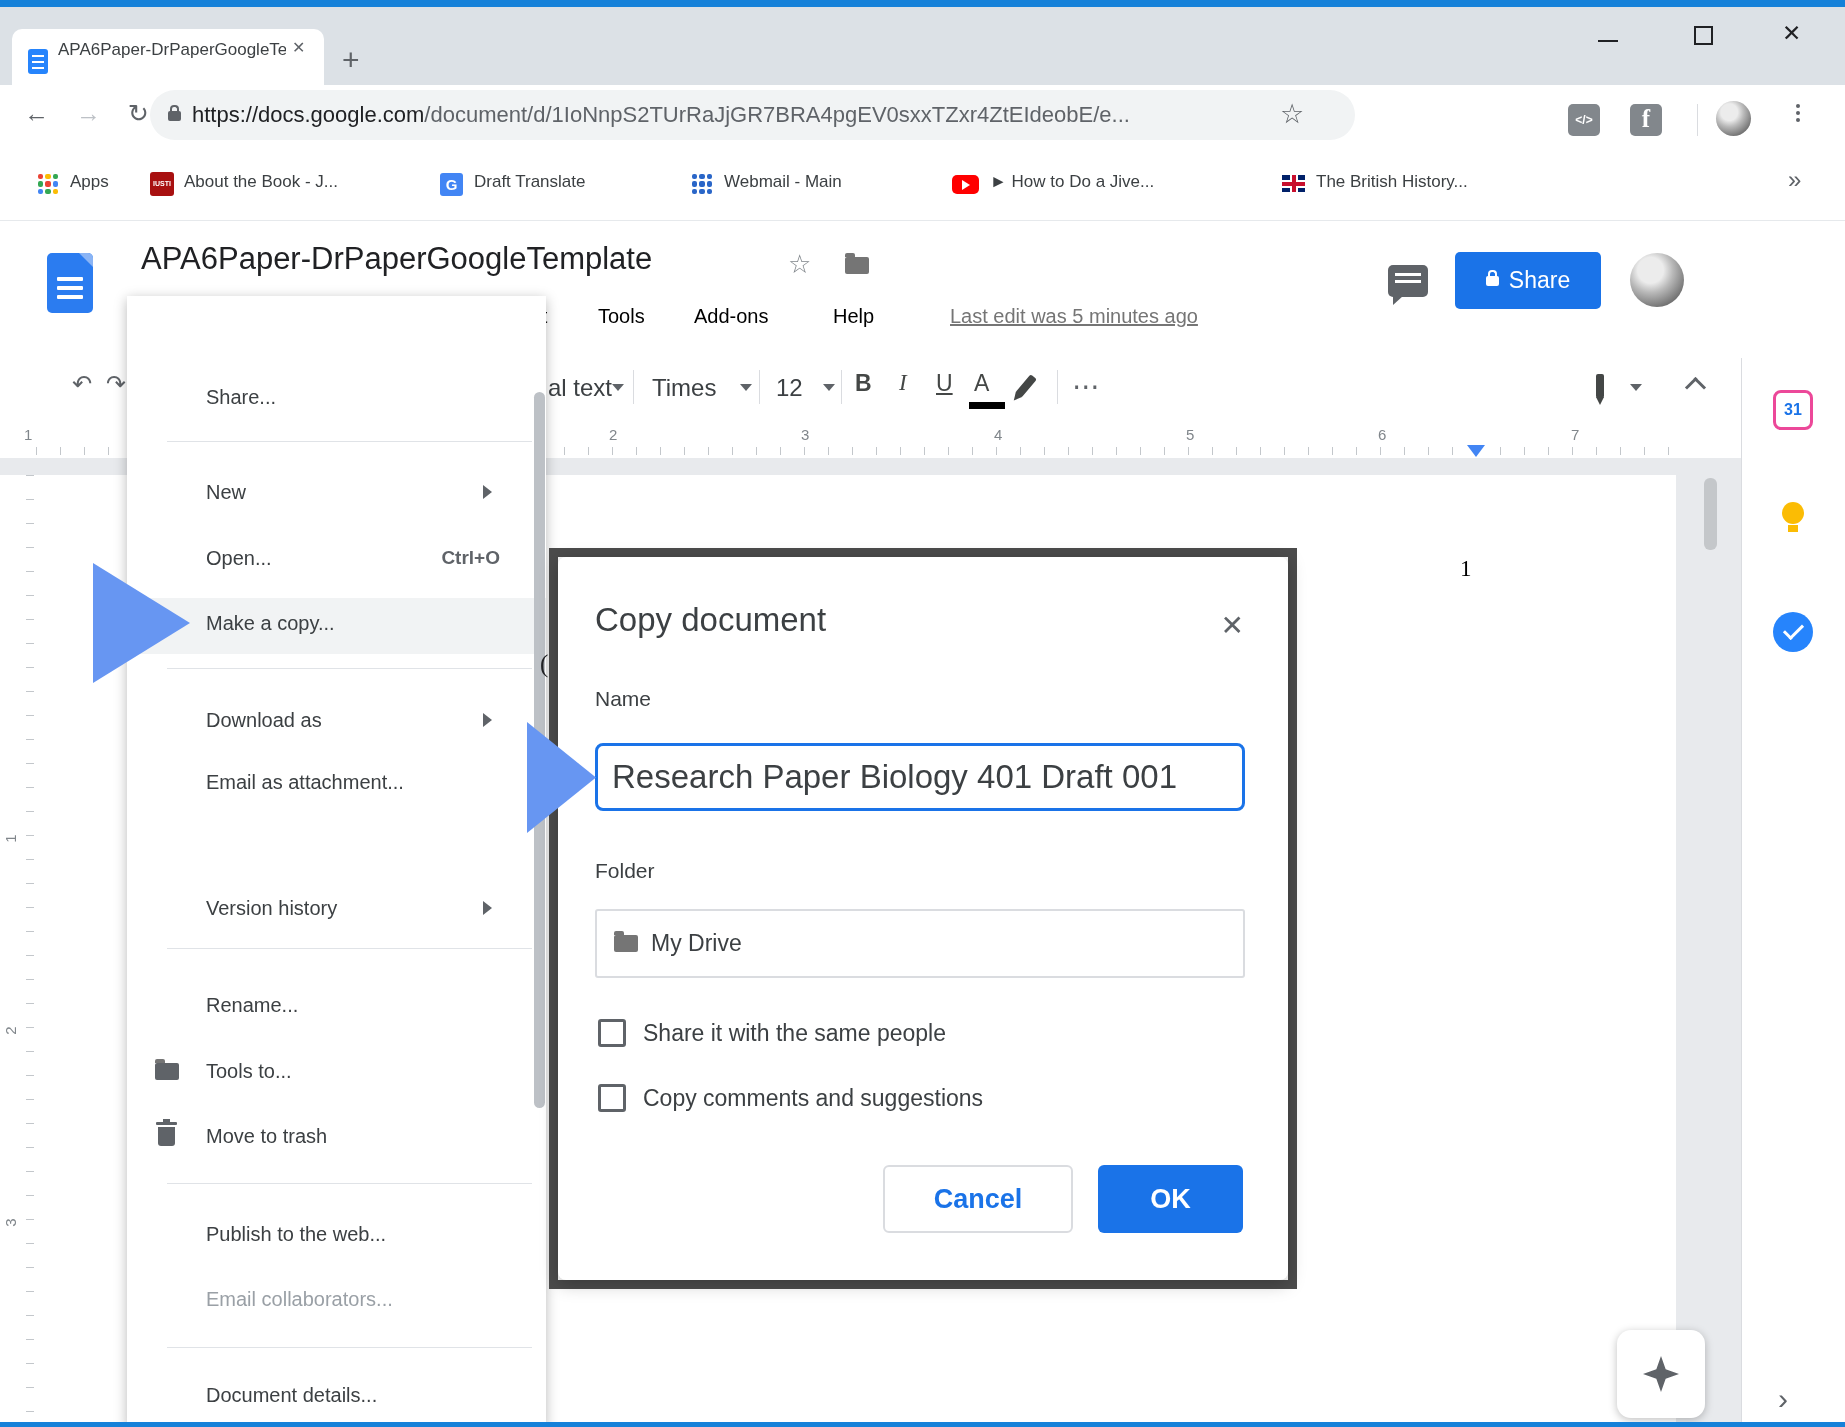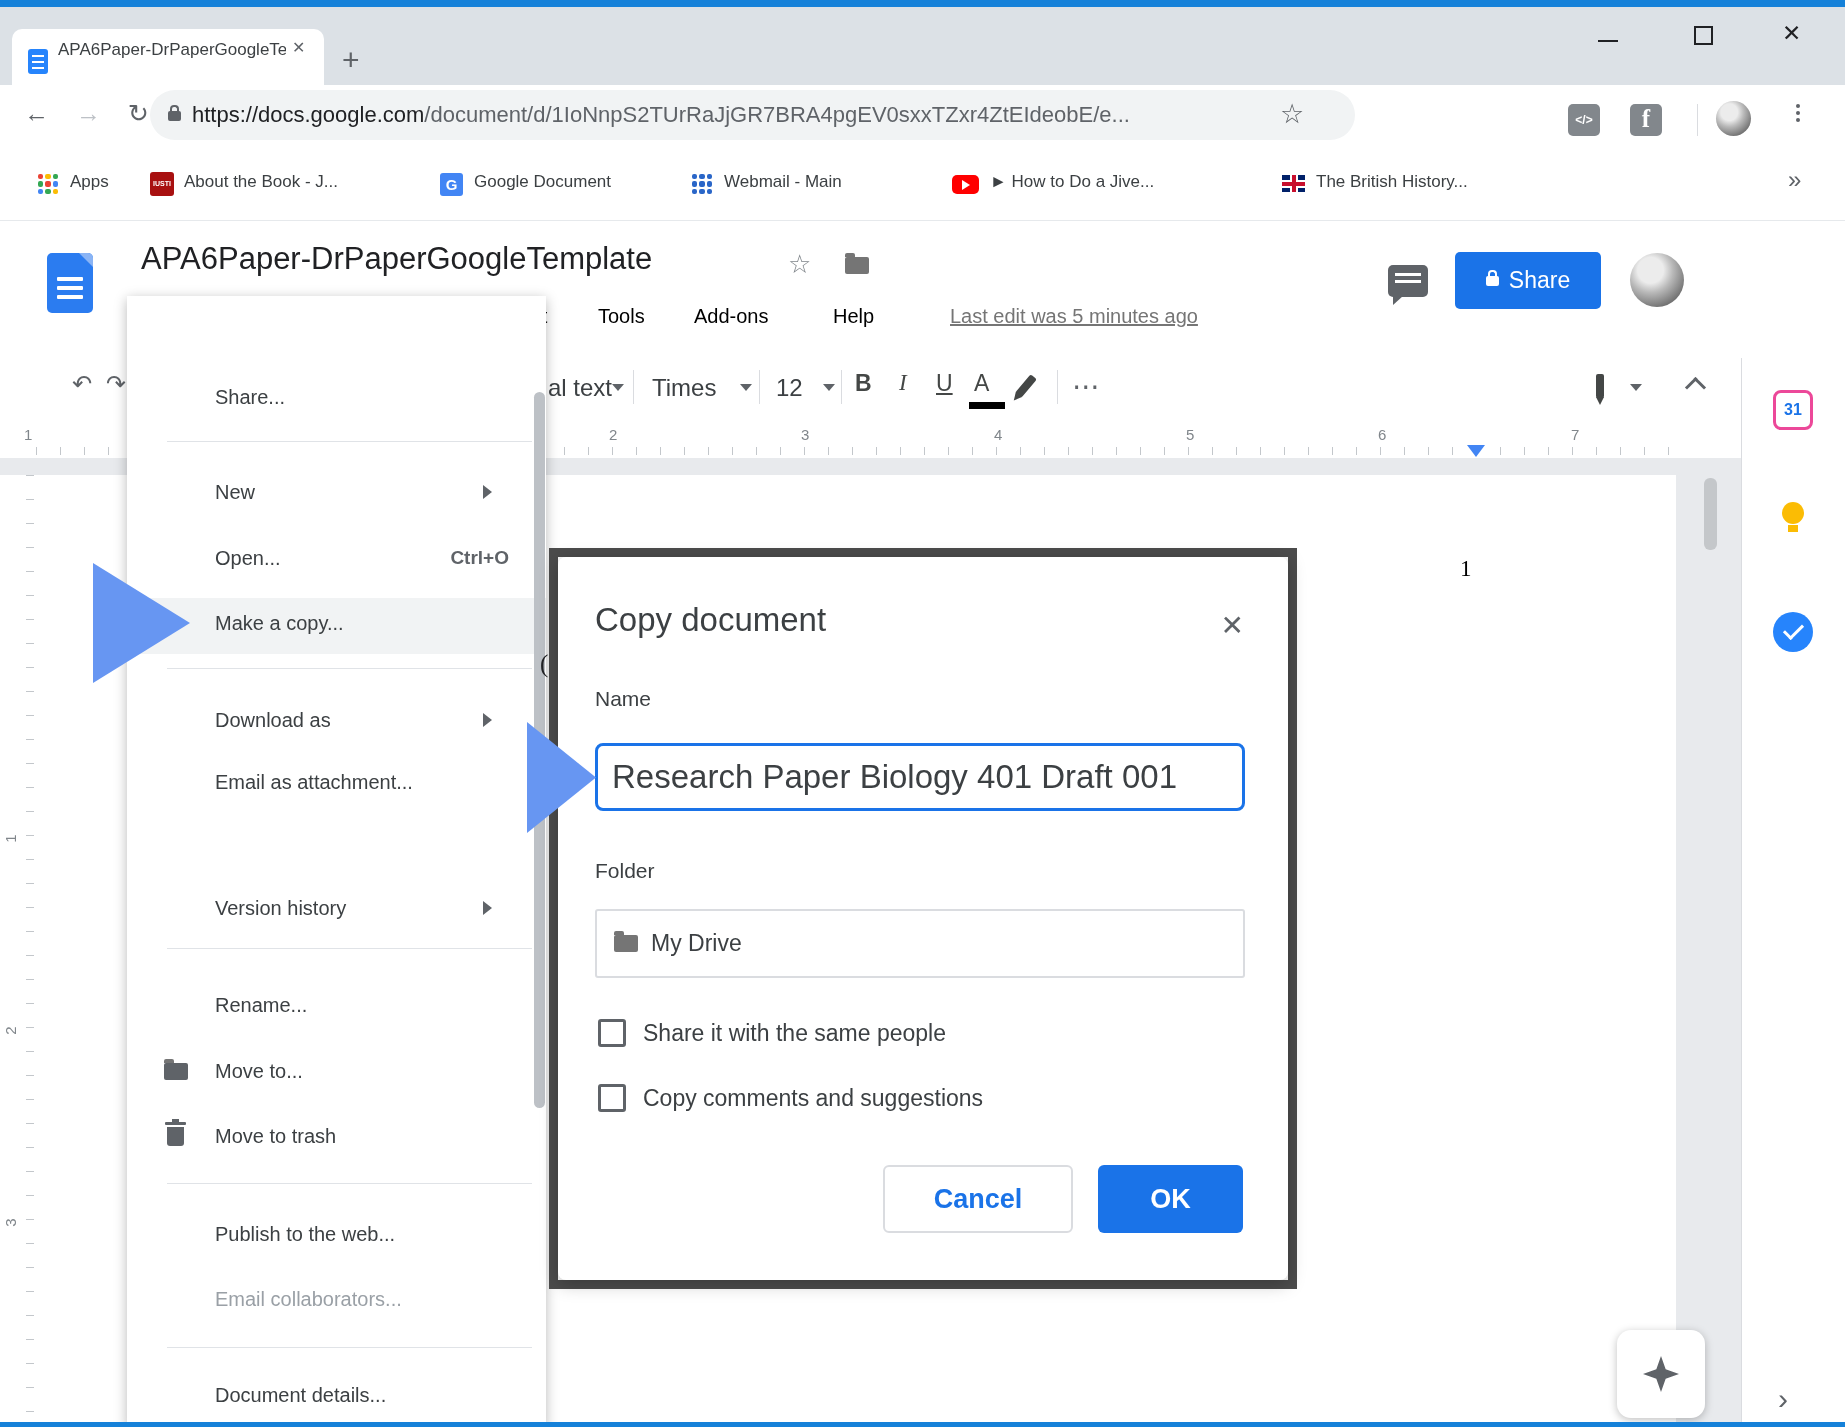--- a/index.html
+++ b/index.html
@@ -95,21 +95,21 @@
   .keep-ic{left:31px;top:140px;width:40px;height:40px;}
   .keep-ic .bulb{position:absolute;left:9px;top:4px;width:22px;height:22px;border-radius:50%;background:#fbbc04;}
   .keep-ic .base{position:absolute;left:15px;top:27px;width:10px;height:7px;background:#fbbc04;}
   .tasks-ic{left:31px;top:254px;width:40px;height:40px;border-radius:50%;background:#2684fc;}
   .tasks-ic i{position:absolute;left:11px;top:12px;width:16px;height:8px;border-left:3px solid #fff;
       border-bottom:3px solid #fff;transform:rotate(-45deg);}
   .panel-collapse{left:36px;top:1024px;font-size:30px;color:#5f6368;}
   
   .file-menu{left:127px;top:296px;width:419px;height:1131px;background:#fff;z-index:40;
       box-shadow:0 3px 12px rgba(0,0,0,.28);}
-  .fm-row{position:absolute;left:9px;width:100%;height:30px;display:flex;align-items:center;font-size:20px;color:#3c4043;}
+  .fm-row{position:absolute;left:0;width:100%;height:30px;display:flex;align-items:center;font-size:20px;color:#3c4043;}
   .fm-row span.lbl{margin-left:79px;}
   .fm-hl{position:absolute;left:0;top:302px;width:100%;height:56px;background:#f1f3f4;}
   .fm-div{position:absolute;left:40px;right:14px;height:1px;background:#e0e3e7;}
   .fm-sub{position:absolute;left:356px;width:0;height:0;border-top:7px solid transparent;
       border-bottom:7px solid transparent;border-left:9px solid #5f6368;}
   .fm-short{position:absolute;right:46px;font-size:19px;color:#5f6368;font-weight:bold;}
   .fm-scroll{position:absolute;right:1px;top:96px;width:11px;height:716px;background:#bdc1c6;border-radius:6px;}
   .trash-ic{width:17px;height:19px;background:#5f6368;border-radius:0 0 3px 3px;position:relative;}
   .trash-ic:before{content:"";position:absolute;top:-5px;left:-2px;width:21px;height:3px;background:#5f6368;border-radius:1px;}
   .trash-ic:after{content:"";position:absolute;top:-8px;left:5px;width:7px;height:3px;background:#5f6368;}
@@ -187,21 +187,21 @@
       <i style="background:#ea4335"></i>
       <i style="background:#4285f4"></i>
     <i style="background:#4285f4"></i>
       <i style="background:#34a853"></i>
       <i style="background:#fbbc04"></i>
   </div>
   <div class="abs bm-label" style="left:70px">Apps</div>
   <div class="abs icon-sq" style="left:150px;top:24px;width:24px;height:24px;background:#a81010;font-size:7px;line-height:24px;font-weight:bold">IUSTI</div>
   <div class="abs bm-label" style="left:184px">About the Book - J...</div>
   <div class="abs icon-sq" style="left:440px;top:25px;width:23px;height:23px;background:#4285f4;font-size:15px;line-height:23px;font-weight:bold">G</div>
-  <div class="abs bm-label" style="left:474px">Google Document</div>
+  <div class="abs bm-label" style="left:474px">Draft Translate</div>
   <div class="abs grid9" style="left:692px">
     <i style="background:#2a66c8"></i>
       <i style="background:#2a66c8"></i>
       <i style="background:#2a66c8"></i>
     <i style="background:#2a66c8"></i>
       <i style="background:#2a66c8"></i>
       <i style="background:#2a66c8"></i>
     <i style="background:#2a66c8"></i>
       <i style="background:#2a66c8"></i>
       <i style="background:#2a66c8"></i>
@@ -348,21 +348,21 @@
   <div class="fm-row" style="top:597px">
       <span class="lbl">Version history</span>
     </div>
   <div class="fm-sub" style="top:605px"></div>
   <div class="fm-div" style="top:652px"></div>
   <div class="fm-row" style="top:694px">
       <span class="lbl">Rename...</span>
     </div>
   <div class="fm-row" style="top:760px">
     <span class="folder-ic" style="position:absolute;left:28px;background:#5f6368"></span>
-    <span class="lbl">Move to...</span>
+    <span class="lbl">Tools to...</span>
     </div>
   <div class="fm-row" style="top:825px">
     <span class="trash-ic" style="position:absolute;left:31px"></span>
     <span class="lbl">Move to trash</span>
     </div>
   <div class="fm-div" style="top:887px"></div>
   <div class="fm-row" style="top:923px">
       <span class="lbl">Publish to the web...</span>
     </div>
   <div class="fm-row" style="top:988px;color:#9aa0a6">

